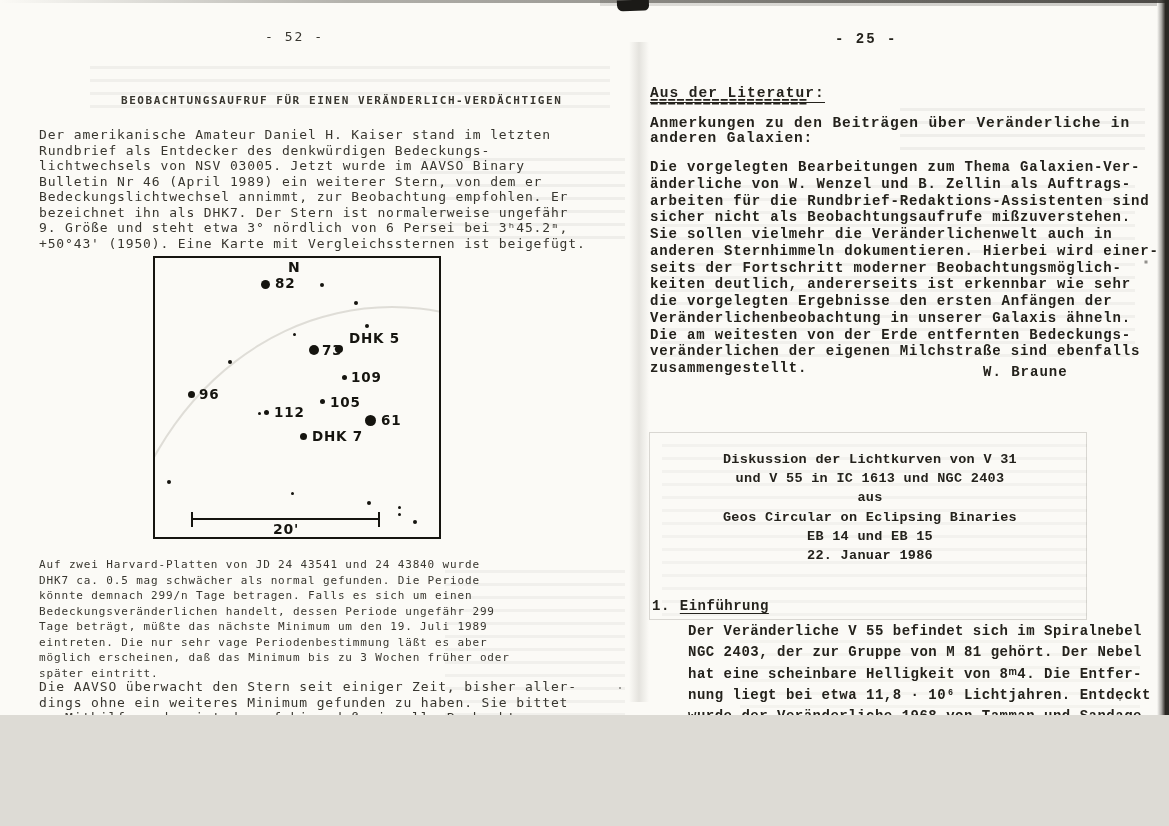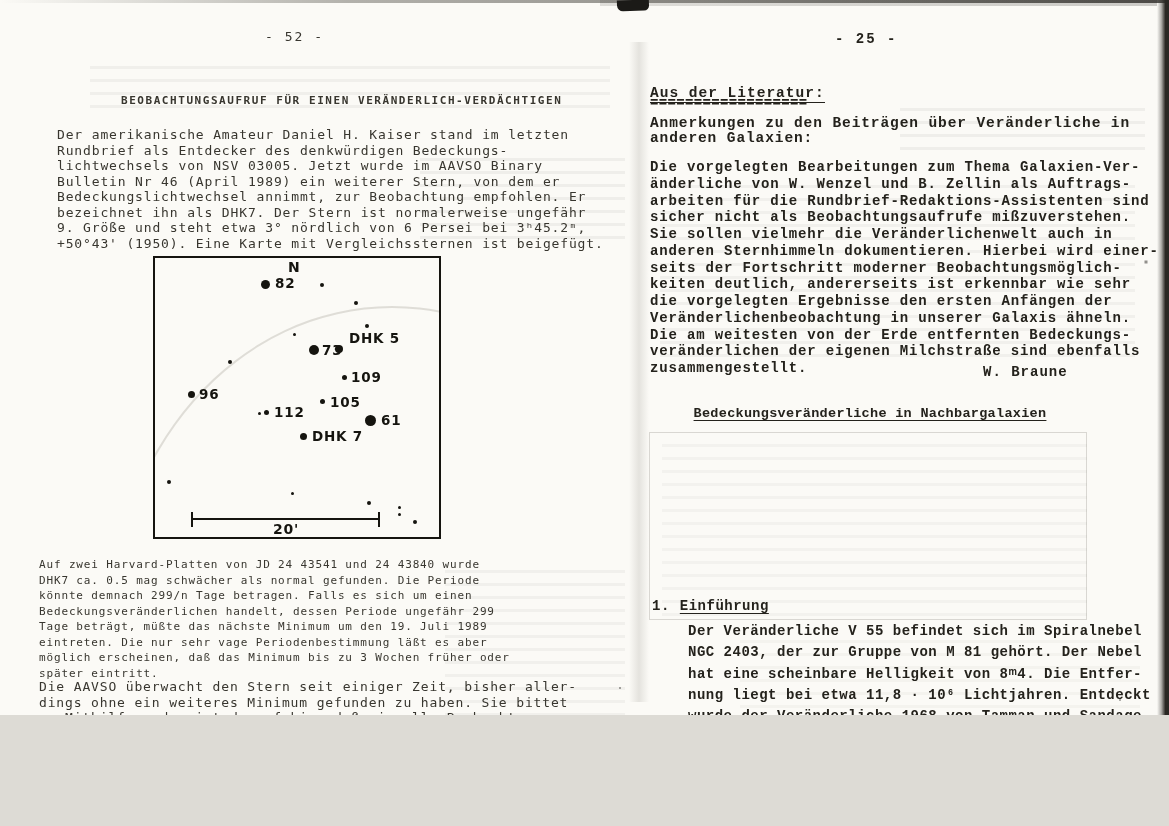--- a/index.html
+++ b/index.html
@@ -5,21 +5,21 @@
   html,body{margin:0;padding:0;background:#dddbd5;}
   #canvas{position:relative;width:1169px;height:715px;background:#fbfaf6;overflow:hidden;}
   .pos{position:absolute;white-space:pre-line;}
   .tw-left{font-family:"DejaVu Sans Mono",monospace;color:#38362f;}
   .tw-right{font-family:"Liberation Mono",monospace;font-weight:bold;color:#24221c;}
   .u{text-decoration:underline;text-underline-offset:3px;}
 
   
   #p52-num{left:265px;top:29px;font-size:13px;letter-spacing:2px;}
   #p52-title{left:81px;top:94px;font-size:11px;font-weight:bold;letter-spacing:1.55px;margin-left:40px;}
-  #p52-para1{left:57px;top:127px;font-size:13px;letter-spacing:0.85px;line-height:15.5px;}
+  #p52-para1{left:39px;top:127px;font-size:13px;letter-spacing:0.85px;line-height:15.5px;}
   #p52-para2{left:39px;top:557px;font-size:11px;letter-spacing:0.85px;line-height:15.5px;}
   #p52-para3{left:39px;top:679px;font-size:13px;letter-spacing:0.85px;line-height:15.5px;}
   #p52-sig{left:433px;top:770px;font-size:11.5px;font-weight:bold;letter-spacing:1px;white-space:pre;}
 
   
   #chart-box{position:absolute;left:153px;top:256px;width:284px;height:279px;border:2px solid #15140f;overflow:hidden;background:transparent;}
   .star{position:absolute;background:#15140f;border-radius:50%;}
   .star-label{position:absolute;font-family:"DejaVu Sans",sans-serif;font-weight:bold;font-size:13.5px;letter-spacing:0.8px;color:#15140f;white-space:nowrap;}
   #north{left:133px;top:1px;font-size:14px;}
   #scale-line{position:absolute;left:37px;top:260px;width:188px;height:2px;background:#15140f;}
@@ -165,21 +165,26 @@
 Sie sollen vielmehr die Veränderlichenwelt auch in
 anderen Sternhimmeln dokumentieren. Hierbei wird einer-
 seits der Fortschritt moderner Beobachtungsmöglich-
 keiten deutlich, andererseits ist erkennbar wie sehr
 die vorgelegten Ergebnisse den ersten Anfängen der
 Veränderlichenbeobachtung in unserer Galaxis ähneln.
 Die am weitesten von der Erde entfernten Bedeckungs-
 veränderlichen der eigenen Milchstraße sind ebenfalls
 zusammengestellt.</div>
   <div id="p53-sig" class="pos tw-right">W. Braune</div>
-  <div id="p53-art-head" class="pos tw-right u">Bedeckungsveränderliche in Nachbargalaxien</div>
+  <div id="p53-art-block" class="pos tw-right">Diskussion der Lichtkurven von V 31
+und V 55 in IC 1613 und NGC 2403
+aus
+Geos Circular on Eclipsing Binaries
+EB 14 und EB 15
+22. Januar 1986</div>
   <div id="p53-s1" class="pos tw-right">
     <span>1.</span><span class="u">Einführung</span>
   </div>
   <div id="p53-intro" class="pos tw-right">Der Veränderliche V 55 befindet sich im Spiralnebel
 NGC 2403, der zur Gruppe von M 81 gehört. Der Nebel
 hat eine scheinbare Helligkeit von 8ᵐ4. Die Entfer-
 nung liegt bei etwa 11,8 · 10⁶ Lichtjahren. Entdeckt
 wurde der Veränderliche 1968 von Tamman und Sandage
 bei der Suche nach Cepheiden. Die verfügbaren Beob-
 achtungsdaten liegen zwischen den Jahren 1949 und

